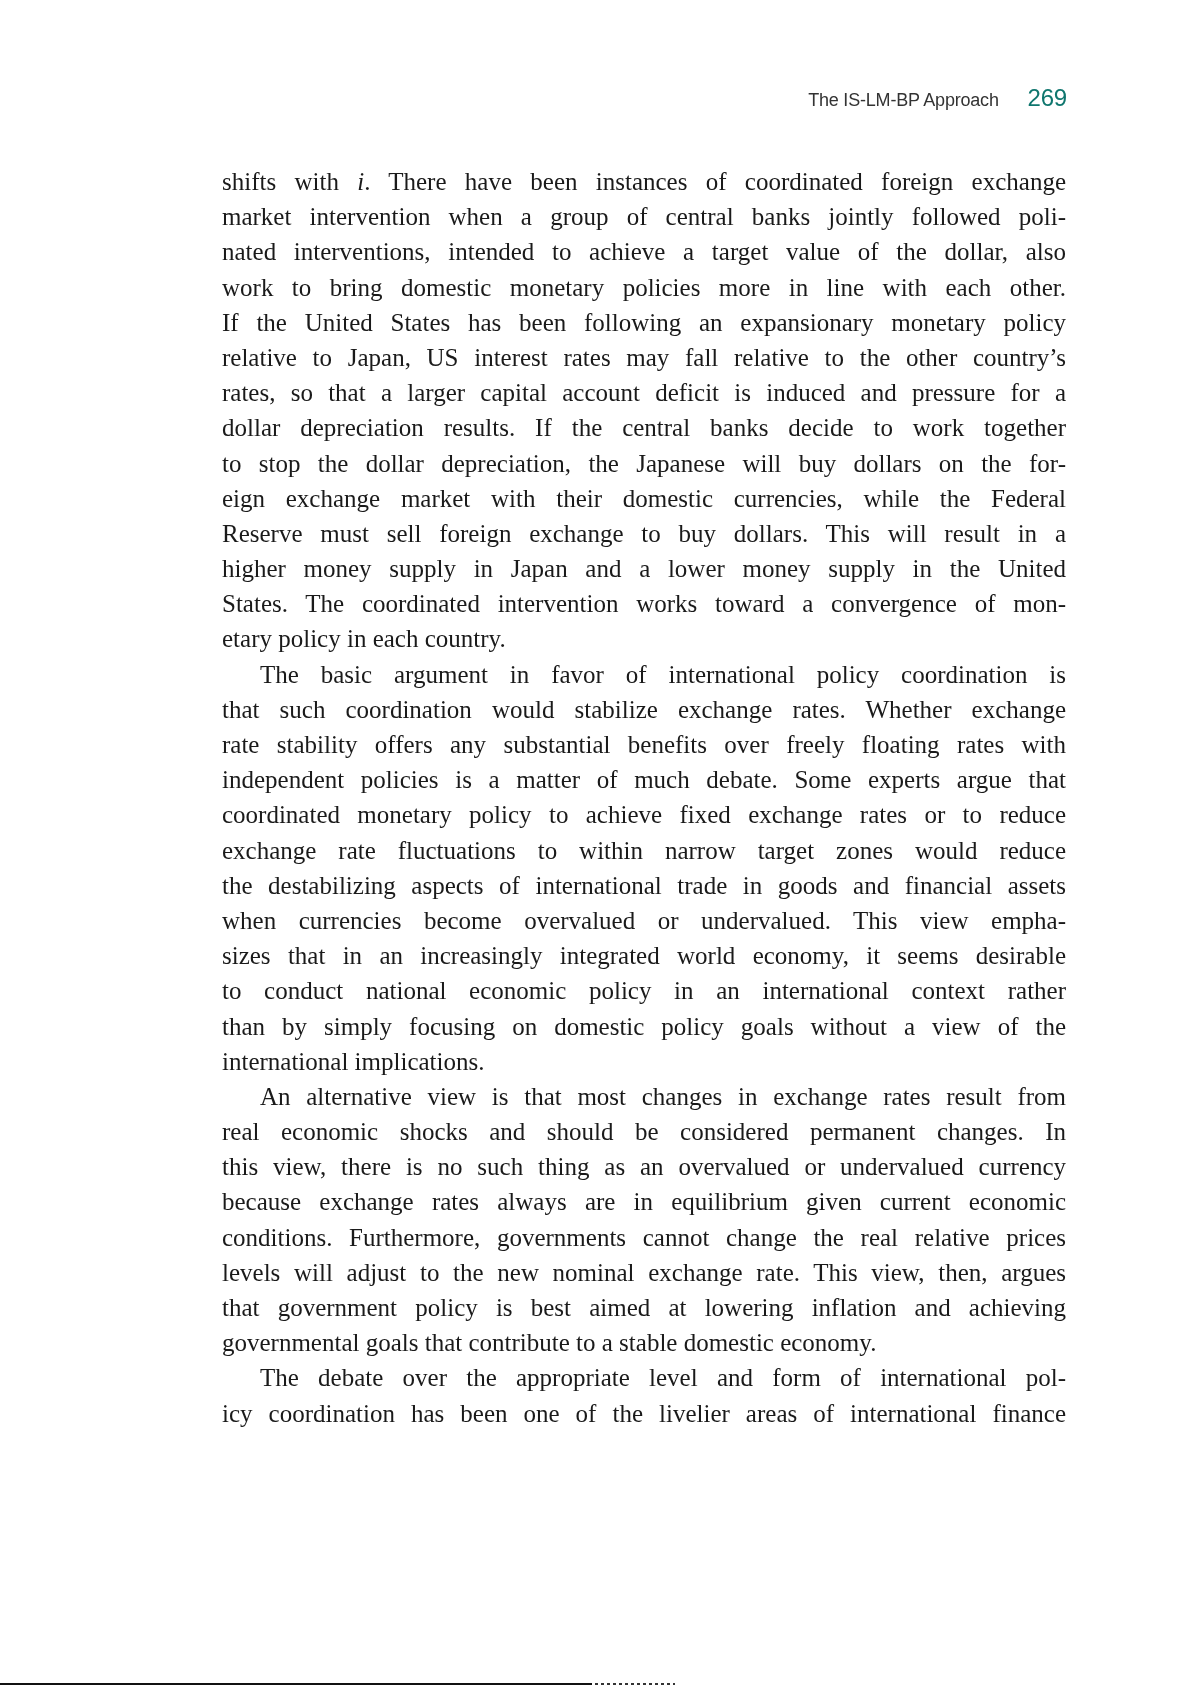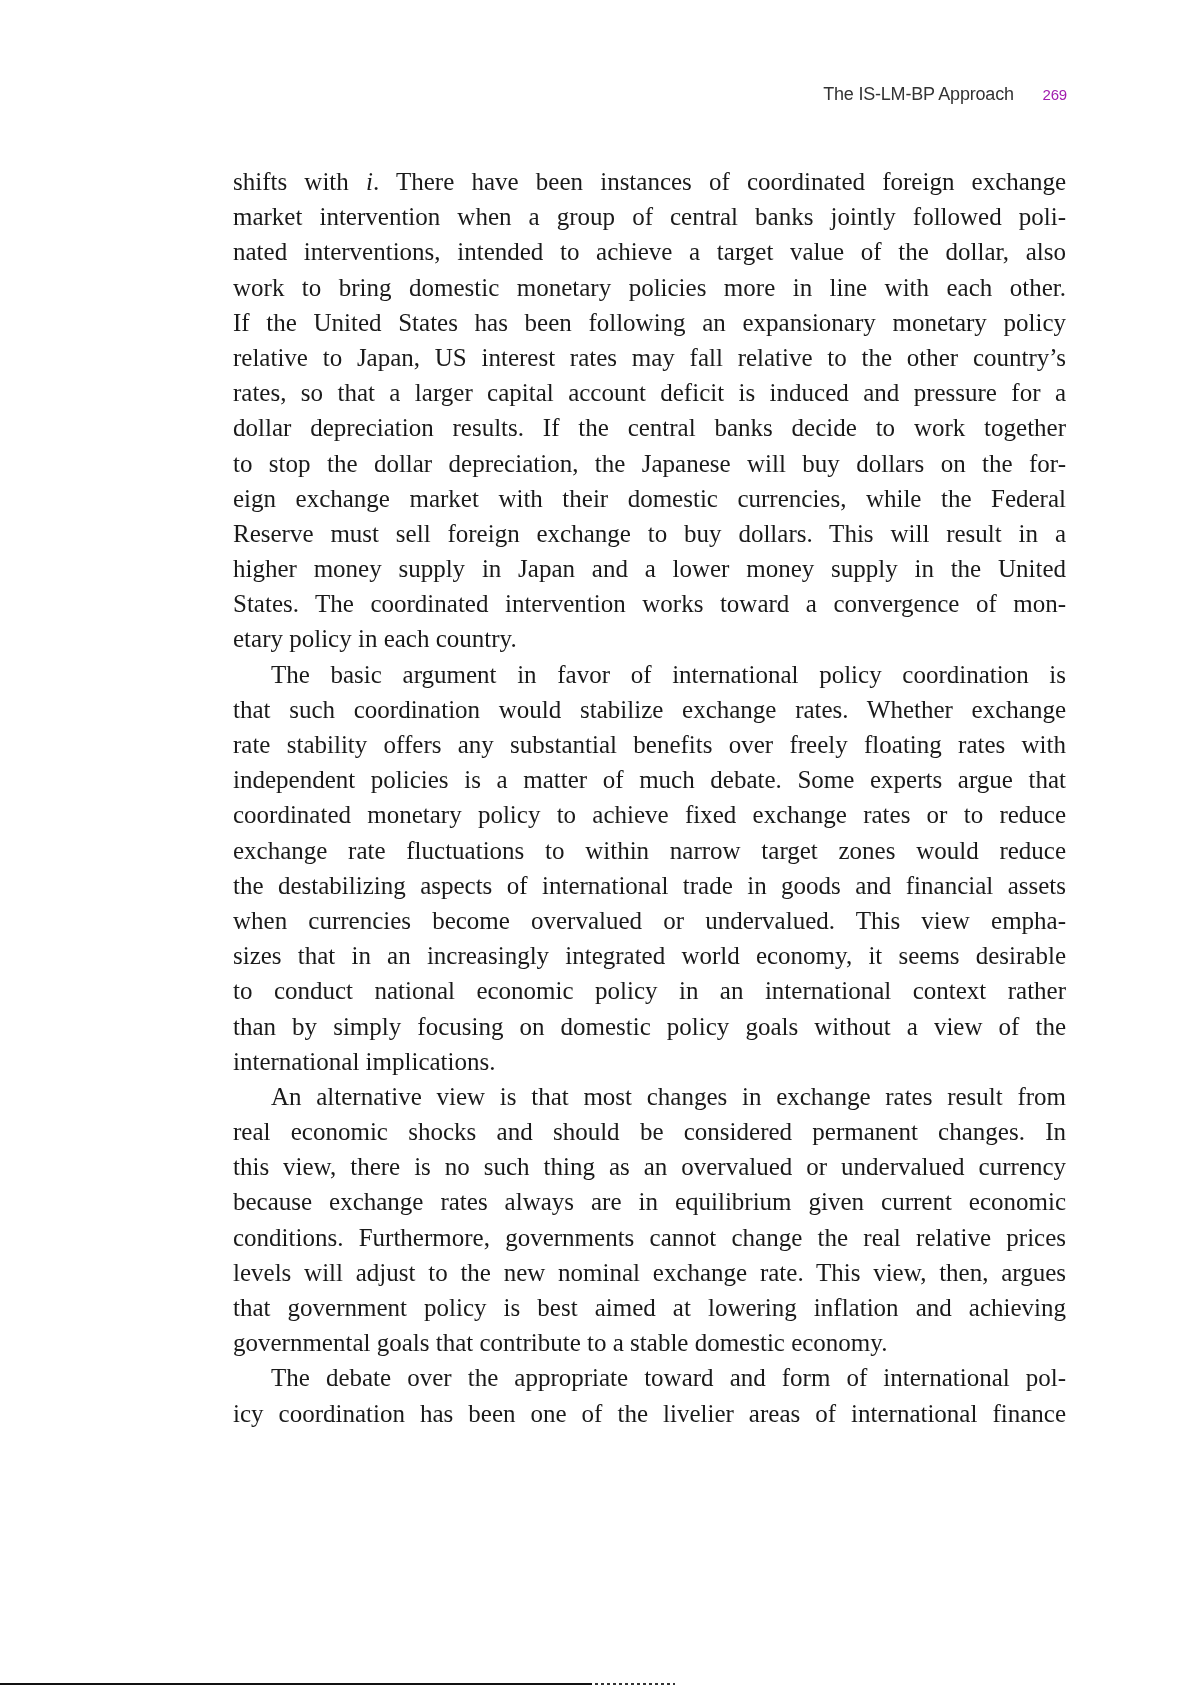--- a/index.html
+++ b/index.html
@@ -3,31 +3,30 @@
 <meta charset="utf-8">
 <style>
   html, body { margin: 0; padding: 0; background: #ffffff; }
   body { width: 1191px; height: 1685px; position: relative; overflow: hidden; }
   .running-head {
     position: absolute; top: 84px; right: 124px;
     font-family: "Liberation Sans", "DejaVu Sans", sans-serif;
     font-size: 18px; color: #333333; letter-spacing: -0.2px;
   }
   .running-head .title { margin-right: 24px; }
-  .running-head .pageno { font-size: 15px; color: #a21caf; }
+  .running-head .pageno { font-size: 24px; color: #0f766e; }
   .text-block {
     position: absolute; left: 222px; top: 164px; width: 844px;
     font-family: "Liberation Serif", "DejaVu Serif", serif;
     font-size: 25px; color: #1a1a1a;
   }
   .line {
     display: block; height: 35.2px; line-height: 35.2px;
     text-align: justify; text-align-last: justify; white-space: nowrap;
     overflow: visible;
-    margin-left: 11px;
   }
   .line.last { text-align-last: left; }
   .line.indent { padding-left: 38px; }
   .line .inner { display: inline-block; width: 100%; text-align: justify; text-align-last: justify; white-space: normal; }
   .line.last .inner { text-align-last: left; }
   .footer-rule {
     position: absolute; left: 0; top: 1683px; width: 592px; height: 2px; background: #111111;
   }
   .footer-marks {
     position: absolute; left: 595px; top: 1683px; width: 80px; height: 2px;
@@ -77,19 +76,19 @@
       <div class="line indent"><span class="inner">An alternative view is that most changes in exchange rates result from</span></div>
       <div class="line"><span class="inner">real economic shocks and should be considered permanent changes. In</span></div>
       <div class="line"><span class="inner">this view, there is no such thing as an overvalued or undervalued currency</span></div>
       <div class="line"><span class="inner">because exchange rates always are in equilibrium given current economic</span></div>
       <div class="line"><span class="inner">conditions. Furthermore, governments cannot change the real relative prices</span></div>
       <div class="line"><span class="inner">levels will adjust to the new nominal exchange rate. This view, then, argues</span></div>
       <div class="line"><span class="inner">that government policy is best aimed at lowering inflation and achieving</span></div>
       <div class="line last"><span class="inner">governmental goals that contribute to a stable domestic economy.</span></div>
     </div>
     <div>
-      <div class="line indent"><span class="inner">The debate over the appropriate toward and form of international pol-</span></div>
+      <div class="line indent"><span class="inner">The debate over the appropriate level and form of international pol-</span></div>
       <div class="line"><span class="inner">icy coordination has been one of the livelier areas of international finance</span></div>
     </div>
   </div>
 
 <div class="footer-rule"></div>
 <div class="footer-marks"></div>
 
 </body></html>

